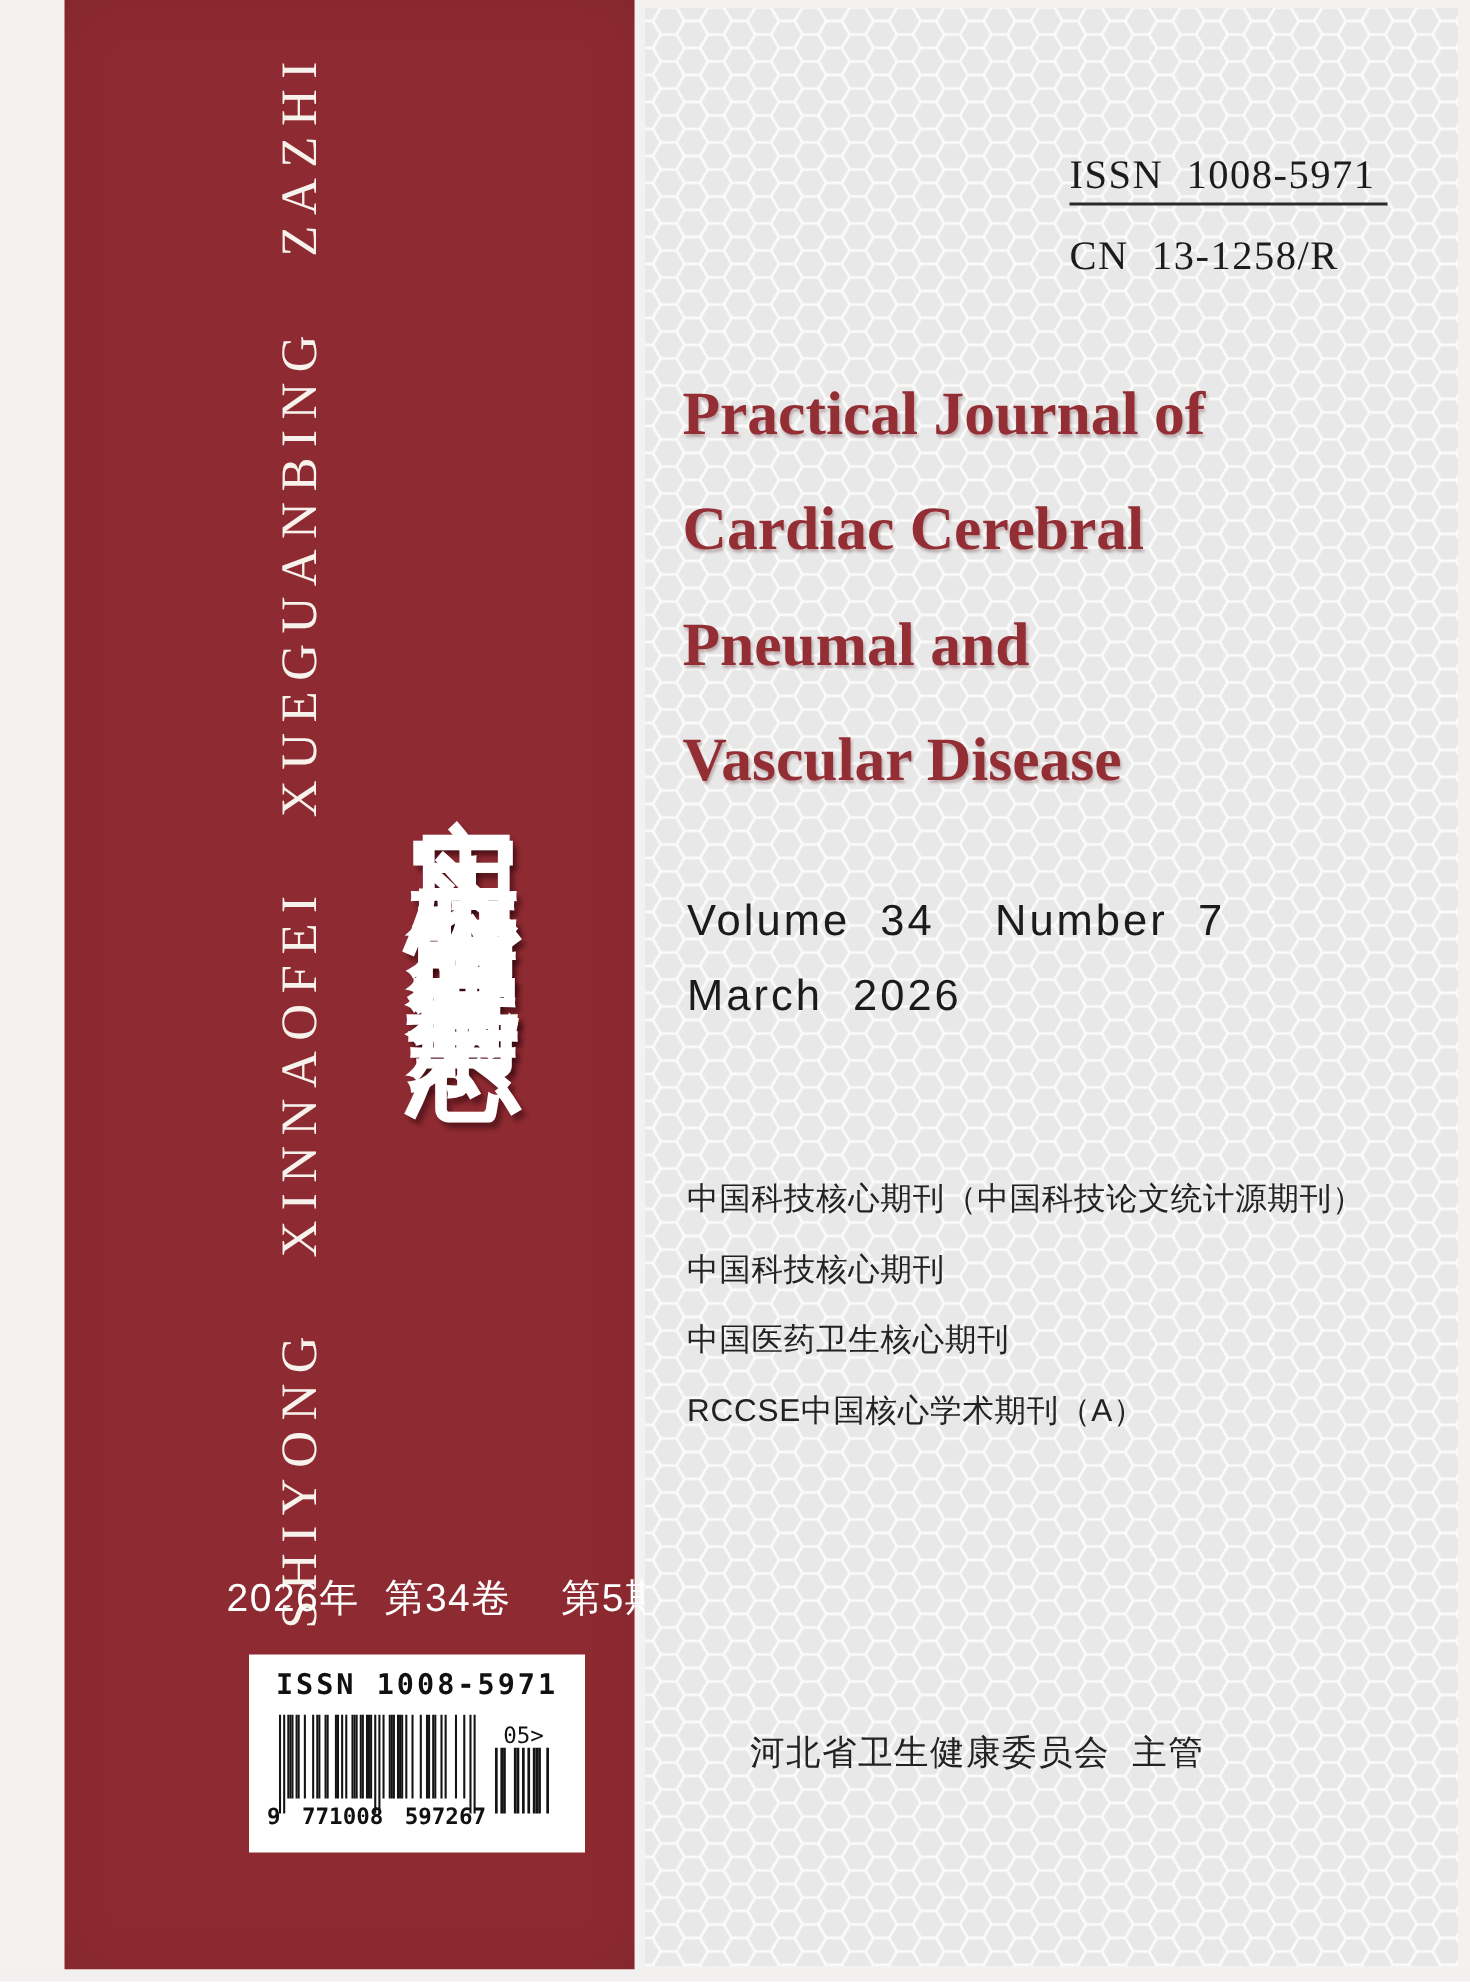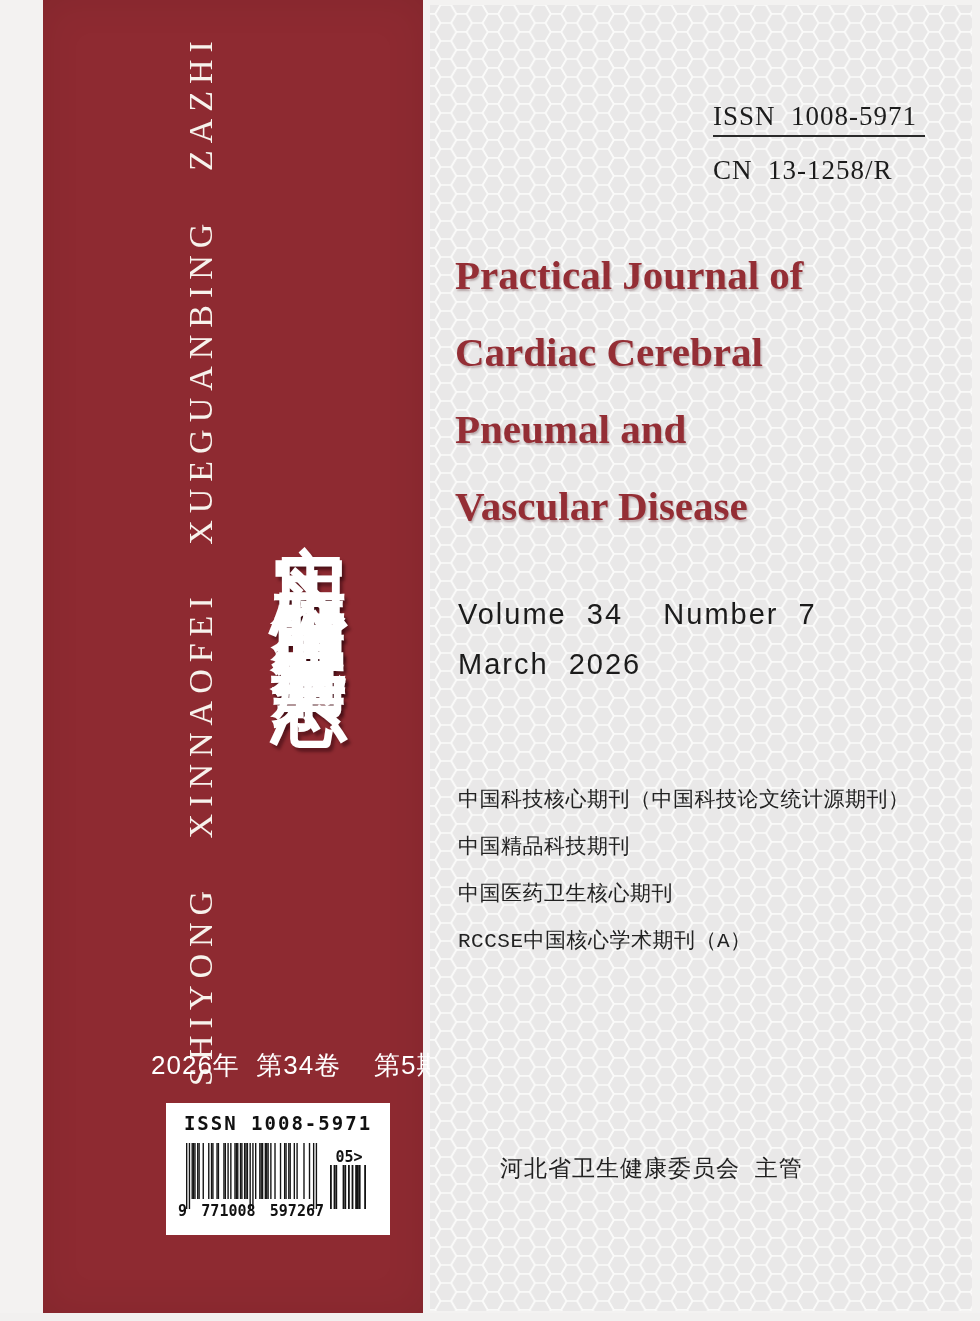--- a/index.html
+++ b/index.html
@@ -49,21 +49,21 @@
     letter-spacing:2px;color:#111;white-space:pre;
   }
   .bc-main-svg{position:absolute;left:20px;top:40px;}
   .bc-digits{
     position:absolute;left:12px;top:99px;width:146px;
     display:flex;justify-content:space-between;
     font-family:"DejaVu Sans Mono", monospace;font-size:15px;font-weight:bold;color:#111;
   }
   .bc-sup-label{
     position:absolute;left:160px;top:45px;width:46px;text-align:center;
-    font-family:"DejaVu Sans Mono", monospace;font-size:15px;font-weight:bold;color:#111;
+    font-family:"DejaVu Sans Mono", monospace;font-size:15px;font-weight:normal;color:#111;
   }
   .bc-sup-svg{position:absolute;left:164px;top:62px;}
   
   .hex-area{
     position:absolute;left:430px;top:5px;width:542px;height:1306px;
   }
   .hexbg{position:absolute;left:0;top:0;}
   .issn-block{
     position:absolute;left:283px;top:96px;width:212px;
     font-family:"Liberation Serif", serif;color:#1c1c1c;
@@ -80,21 +80,21 @@
     text-shadow:1px 2px 2px rgba(70,20,25,0.30);
   }
   .vol-block{
     position:absolute;left:28px;top:593px;width:480px;
     font-size:29px;color:#1b1b1b;letter-spacing:2px;
   }
   .vol-line{white-space:pre;}
   .date-line{white-space:pre;margin-top:17px;}
   .accolades{
     position:absolute;left:28px;top:780px;width:510px;
-    font-size:21px;color:#222;font-family:Liberation Mono, monospace;
+    font-size:21px;color:#222;
   }
   .accolade-line{margin-bottom:19px;letter-spacing:0.5px;}
   .publishers{
     position:absolute;left:30px;top:1148px;width:480px;
     font-size:23px;color:#222;margin-left:40px;
   }
   .publisher-line{margin-bottom:8px;letter-spacing:1px;white-space:pre;}
   
   .edge-bottom{position:absolute;left:0;bottom:0;width:980px;height:8px;background:#f1f0ef;}
 </style>
@@ -212,21 +212,21 @@
       <div>Vascular Disease</div>
     </div>
 
     <div class="vol-block">
       <div class="vol-line">Volume  34    Number  7</div>
       <div class="date-line">March  2026</div>
     </div>
 
     <div class="accolades">
       <div class="accolade-line">中国科技核心期刊（中国科技论文统计源期刊）</div>
-      <div class="accolade-line">中国精品科技期刊</div>
+      <div class="accolade-line">中国科技核心期刊</div>
       <div class="accolade-line">中国医药卫生核心期刊</div>
       <div class="accolade-line">RCCSE中国核心学术期刊（A）</div>
     </div>
 
     <div class="publishers">
       <div class="publisher-line">河北省卫生健康委员会  主管</div>
     </div>
   </div>
 
   <div class="edge-bottom"></div>

